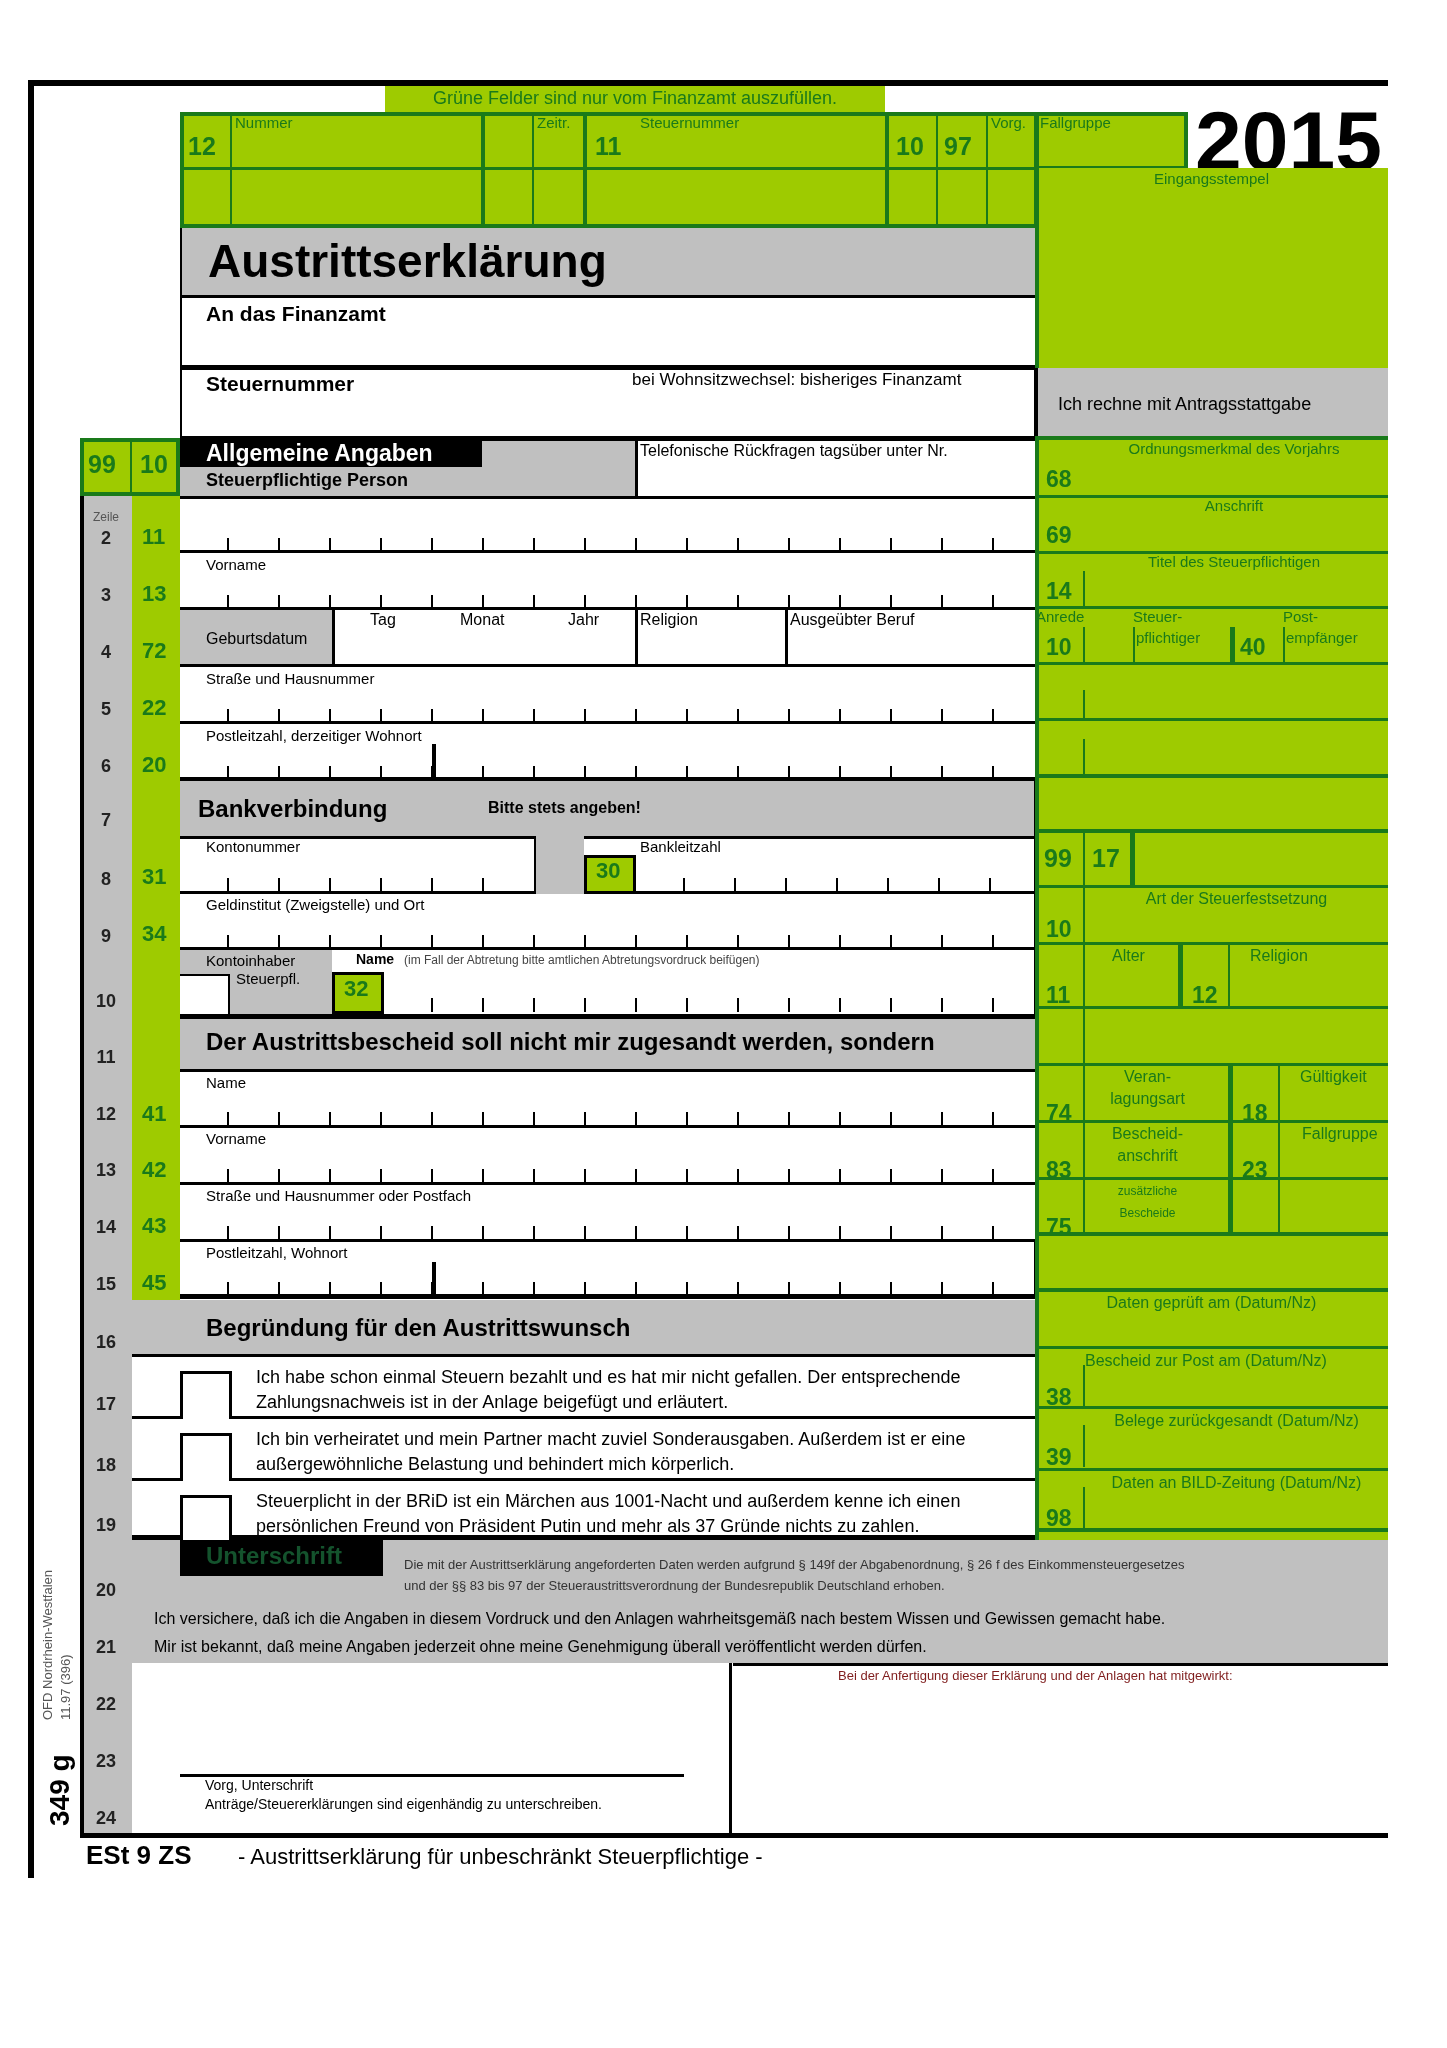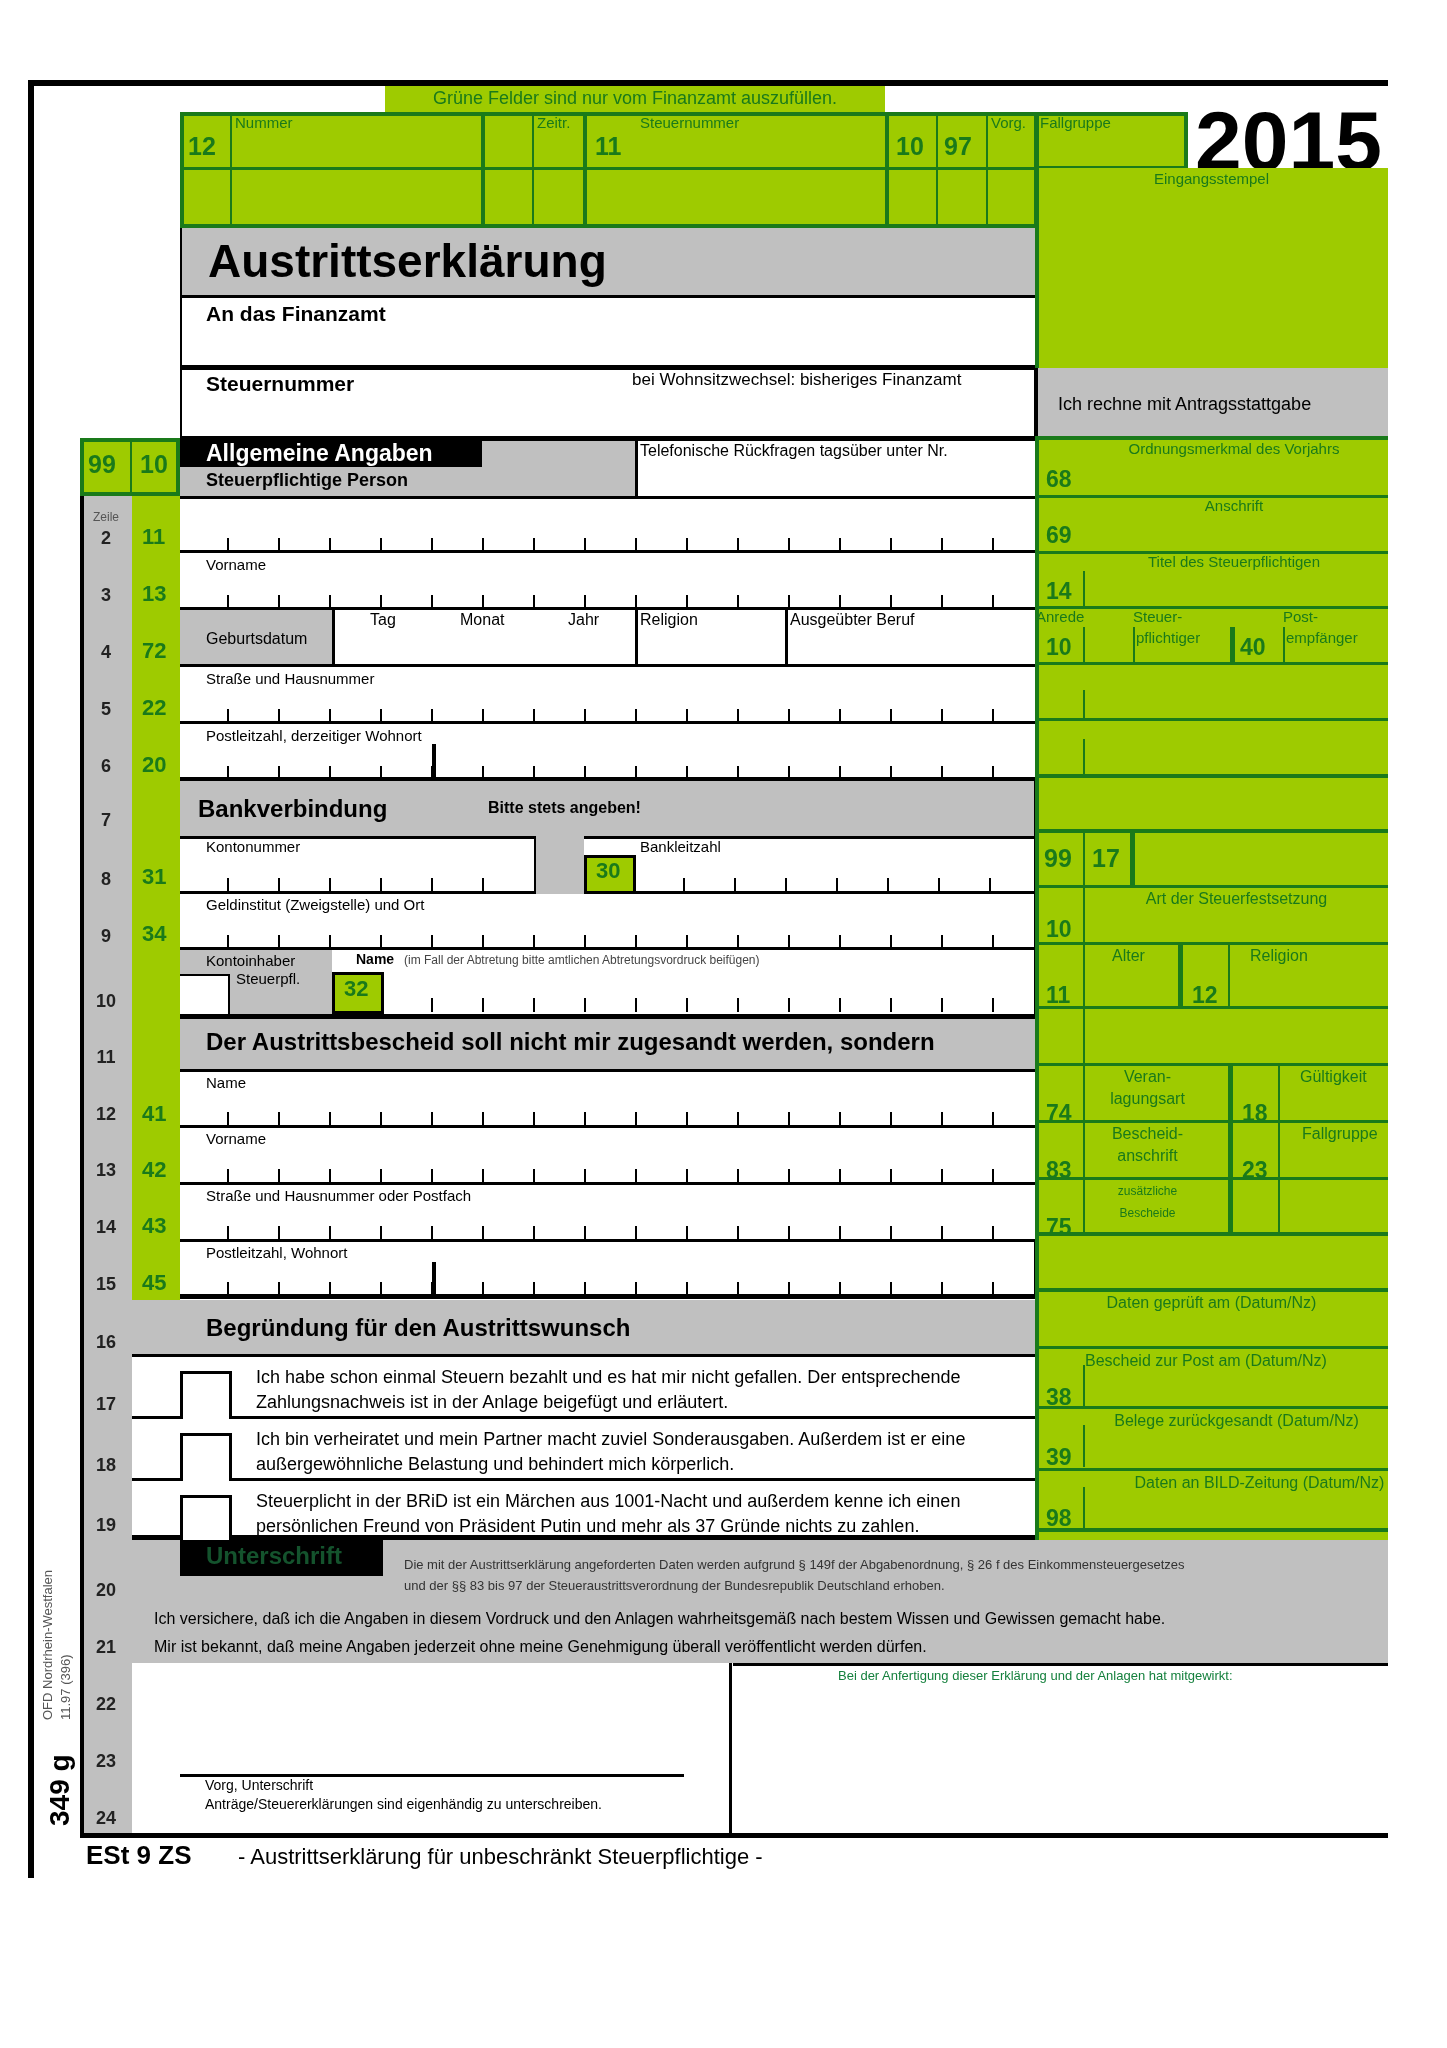--- a/index.html
+++ b/index.html
@@ -262,38 +262,38 @@
 <div class="abs gd" style="left:1035px;top:1294px;width:353px;text-align:center;font-size:16px">Daten geprüft am (Datum/Nz)</div>
 <div class="abs gl" style="left:1035px;top:1346px;width:353px;height:3px"></div>
 <div class="abs gd" style="left:1085px;top:1352px;width:303px;font-size:16px">Bescheid zur Post am (Datum/Nz)</div>
 <span class="num" style="left:1046px;top:1384px;font-size:23px">38</span>
 <div class="abs gl" style="left:1083px;top:1365px;width:2px;height:42px"></div>
 <div class="abs gl" style="left:1035px;top:1406px;width:353px;height:3px"></div>
 <div class="abs gd" style="left:1085px;top:1412px;width:303px;text-align:center;font-size:16px">Belege zurückgesandt (Datum/Nz)</div>
 <span class="num" style="left:1046px;top:1444px;font-size:23px">39</span>
 <div class="abs gl" style="left:1083px;top:1425px;width:2px;height:42px"></div>
 <div class="abs gl" style="left:1035px;top:1468px;width:353px;height:3px"></div>
-<div class="abs gd" style="left:1108px;top:1474px;width:303px;text-align:center;font-size:16px">Daten an BILD-Zeitung (Datum/Nz)</div>
+<div class="abs gd" style="left:1085px;top:1474px;width:303px;text-align:center;font-size:16px">Daten an BILD-Zeitung (Datum/Nz)</div>
 <span class="num" style="left:1046px;top:1505px;font-size:23px">98</span>
 <div class="abs gl" style="left:1083px;top:1487px;width:2px;height:42px"></div>
 <div class="abs gl" style="left:1035px;top:1528px;width:353px;height:4px"></div>
 
 <div class="abs gray" style="left:132px;top:1540px;width:1256px;height:123px"></div>
 <div class="abs bl" style="left:180px;top:1540px;width:203px;height:36px"></div>
 <span class="abs" style="left:206px;top:1542px;color:#14532d;font-weight:bold;font-size:24px">Unterschrift</span>
 <span class="lbl" style="left:404px;top:1557px;font-size:13px;color:#333">Die mit der Austrittserklärung angeforderten Daten werden aufgrund § 149f der Abgabenordnung, § 26 f des Einkommensteuergesetzes</span>
 <span class="lbl" style="left:404px;top:1578px;font-size:13px;color:#333">und der §§ 83 bis 97 der Steueraustrittsverordnung der Bundesrepublik Deutschland erhoben.</span>
 <span class="lbl" style="left:154px;top:1610px;font-size:16px">Ich versichere, daß ich die Angaben in diesem Vordruck und den Anlagen wahrheitsgemäß nach bestem Wissen und Gewissen gemacht habe.</span>
 <span class="lbl" style="left:154px;top:1638px;font-size:16px">Mir ist bekannt, daß meine Angaben jederzeit ohne meine Genehmigung überall veröffentlicht werden dürfen.</span>
 <div class="abs" style="left:132px;top:1663px;width:600px;height:170px;border-right:3px solid #000;background:#fff"></div>
 <div class="abs bl" style="left:180px;top:1774px;width:504px;height:3px"></div>
 <span class="lbl" style="left:205px;top:1777px;font-size:14px">Vorg, Unterschrift</span>
 <span class="lbl" style="left:205px;top:1796px;font-size:14px">Anträge/Steuererklärungen sind eigenhändig zu unterschreiben.</span>
 <div class="abs" style="left:733px;top:1663px;width:655px;height:170px;border-top:3px solid #000;background:#fff"></div>
-<span class="lbl" style="left:838px;top:1668px;font-size:13px;color:#15803d">Bei der Anfertigung dieser Erklärung und der Anlagen hat mitgewirkt:</span>
+<span class="lbl" style="left:838px;top:1668px;font-size:13px;color:#7f1d1d">Bei der Anfertigung dieser Erklärung und der Anlagen hat mitgewirkt:</span>
 <div class="abs frame-bottom"></div>
 
 <div class="abs" style="left:40px;top:1720px;transform:rotate(-90deg);transform-origin:left top;font-size:13px;color:#555;white-space:nowrap"><span>OFD  Nordrhein-Westfalen</span></div>
 <div class="abs" style="left:58px;top:1720px;transform:rotate(-90deg);transform-origin:left top;font-size:13px;color:#555;white-space:nowrap"><span>11.97 (396)</span></div>
 <div class="abs" style="left:44px;top:1826px;transform:rotate(-90deg);transform-origin:left top;font-size:28px;font-weight:bold;white-space:nowrap"><span>349 g</span></div>
 
 <span class="abs" style="left:86px;top:1840px;font-weight:bold;font-size:26px">ESt 9 ZS</span>
 <span class="abs" style="left:238px;top:1844px;font-size:22px">- Austrittserklärung für unbeschränkt Steuerpflichtige -</span>
 
 </body></html>

